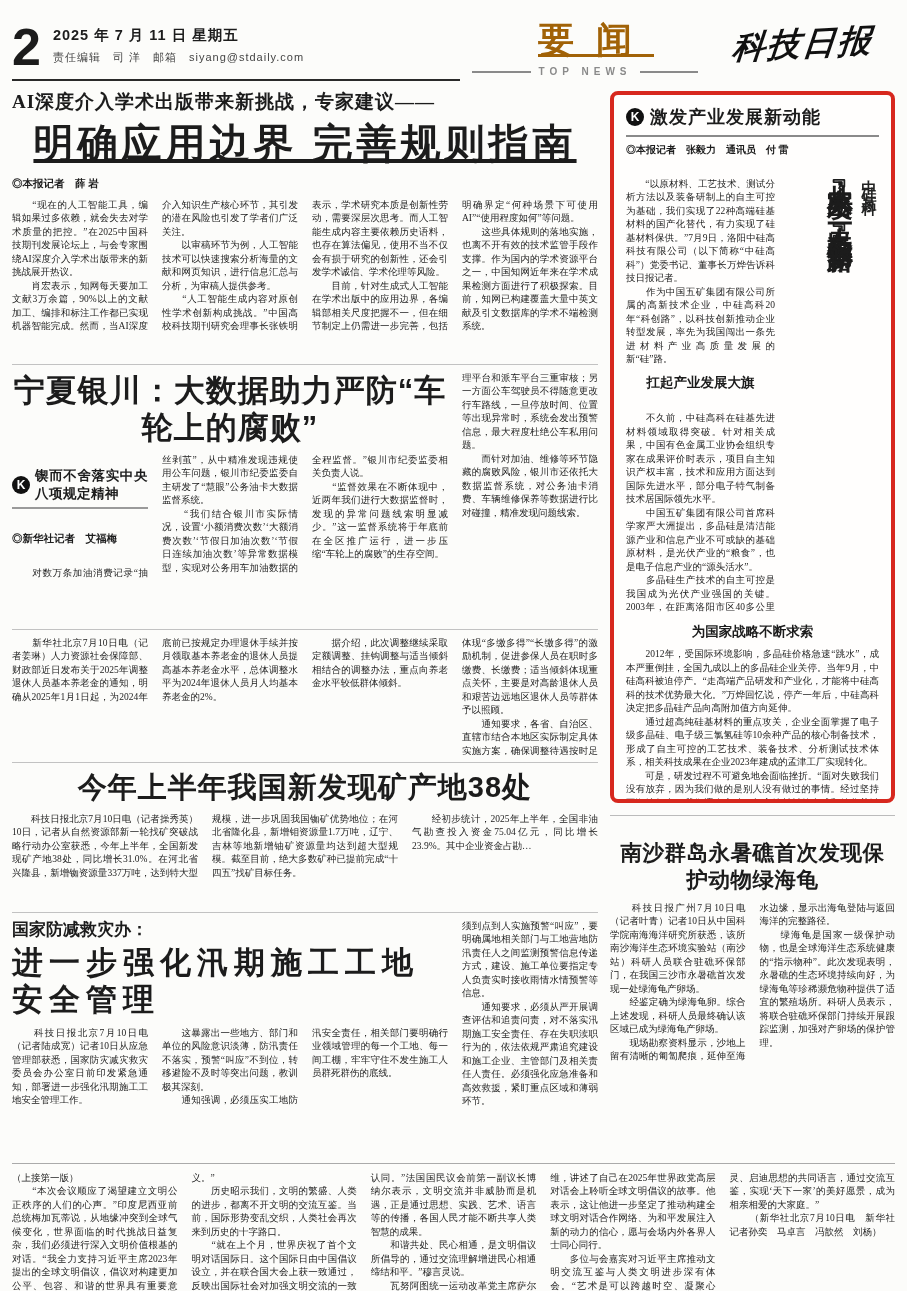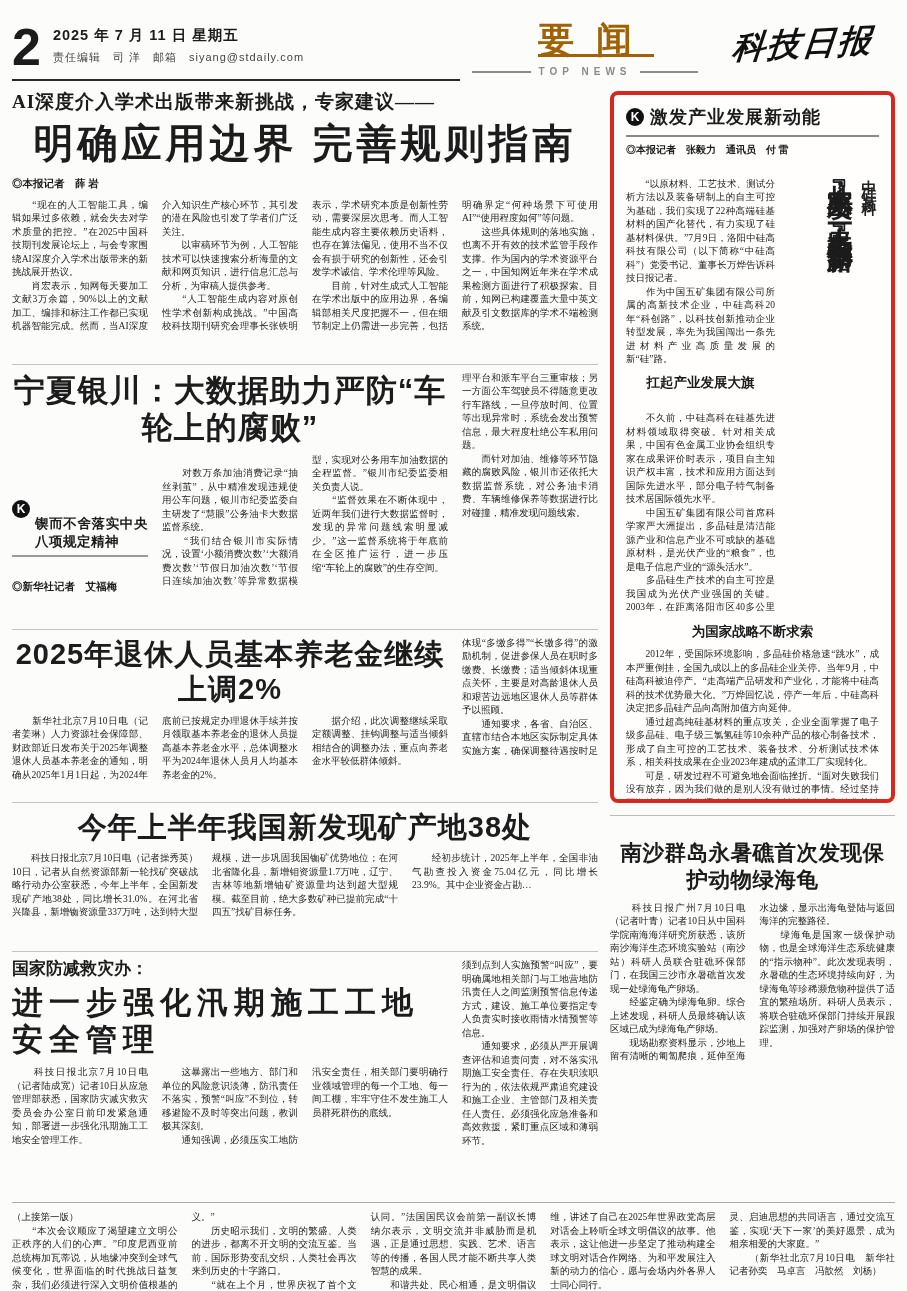--- a/index.html
+++ b/index.html
@@ -36,28 +36,28 @@
   .cols-4 { column-count: 4; column-gap: 14px; }
   .cols-3 { column-count: 3; column-gap: 14px; }
   .cols-2 { column-count: 2; column-gap: 14px; }
   .cols-5 { column-count: 5; column-gap: 14px; }
   .side-col { width: 136px; flex: none; }
   .flexrow { display: flex; gap: 14px; }
   .mainpart { flex: 1; min-width: 0; }
   
   .kicker-a { font: bold 19px/1.2 "Liberation Serif", serif; letter-spacing: 1px; }
   .headline-a { font: 900 40px/1.15 "Liberation Sans", sans-serif; letter-spacing: 4px;
-    text-align: center; margin: 6px 0 10px 0; }
+    text-align: center; margin: 6px 0 10px 0; text-decoration: underline; }
   .bodyA { height: 158px; }
   
   .kbanner { display: flex; align-items: center; gap: 5px; border-bottom: 2px solid #9a9a9a;
     padding-bottom: 4px; margin-bottom: 4px; break-inside: avoid; }
   .kicon { width: 18px; height: 18px; border-radius: 50%; background: #111; color: #fff;
     font: 900 12px/18px "Liberation Sans", sans-serif; text-align: center; flex: none; }
-  .kbanner-label { font: 900 13.5px "Liberation Sans", sans-serif; letter-spacing: 0.5px; margin-top: 48px; }
+  .kbanner-label { font: 900 13.5px "Liberation Sans", sans-serif; letter-spacing: 0.5px; }
   
   .headline-b { font: 900 31px/1.2 "Liberation Sans", sans-serif; letter-spacing: 1px; margin-bottom: 8px; text-align: center; }
   .headline-c { font: 900 29px/1.2 "Liberation Sans", sans-serif; letter-spacing: 1px;
     text-align: center; margin-bottom: 8px; }
   .kicker-e { font: bold 17px/1.2 "Liberation Serif", serif; margin-bottom: 4px; }
   .headline-e { font: 900 31px/1.2 "Liberation Sans", sans-serif; letter-spacing: 6px; margin-bottom: 8px; }
   .bodyB { height: 168px; } .sideB { height: 212px; }
   .bodyC { height: 80px; }  .sideC { height: 118px; }
   .bodyD { height: 92px; }  .sideD { height: 130px; }
   .bodyE { height: 128px; } .sideE { height: 186px; }
@@ -145,21 +145,20 @@
           </div>
         </div>
         <div class="side-col body-txt sideB">理平台和派车平台三重审核；另一方面公车驾驶员不得随意更改行车路线，一旦停放时间、位置等出现异常时，系统会发出预警信息，最大程度杜绝公车私用问题。
 　　而针对加油、维修等环节隐藏的腐败风险，银川市还依托大数据监督系统，对公务油卡消费、车辆维修保养等数据进行比对碰撞，精准发现问题线索。</div>
       </div>
 
       <div class="divider"></div>
 
       <div class="flexrow">
         <div class="mainpart">
-          <div class="headline-c">2025年退休人员基本养老金继续上调2%</div>
           <div class="body-txt cols-3 bodyC">　　新华社北京7月10日电（记者姜琳）人力资源社会保障部、财政部近日发布关于2025年调整退休人员基本养老金的通知，明确从2025年1月1日起，为2024年底前已按规定办理退休手续并按月领取基本养老金的退休人员提高基本养老金水平，总体调整水平为2024年退休人员月人均基本养老金的2%。
 　　据介绍，此次调整继续采取定额调整、挂钩调整与适当倾斜相结合的调整办法，重点向养老金水平较低群体倾斜。</div>
         </div>
         <div class="side-col body-txt sideC">体现“多缴多得”“长缴多得”的激励机制，促进参保人员在职时多缴费、长缴费；适当倾斜体现重点关怀，主要是对高龄退休人员和艰苦边远地区退休人员等群体予以照顾。
 　　通知要求，各省、自治区、直辖市结合本地区实际制定具体实施方案，确保调整待遇按时足额发放到位。</div>
       </div>
 
       <div class="divider"></div>
 
       <div class="flexrow">

